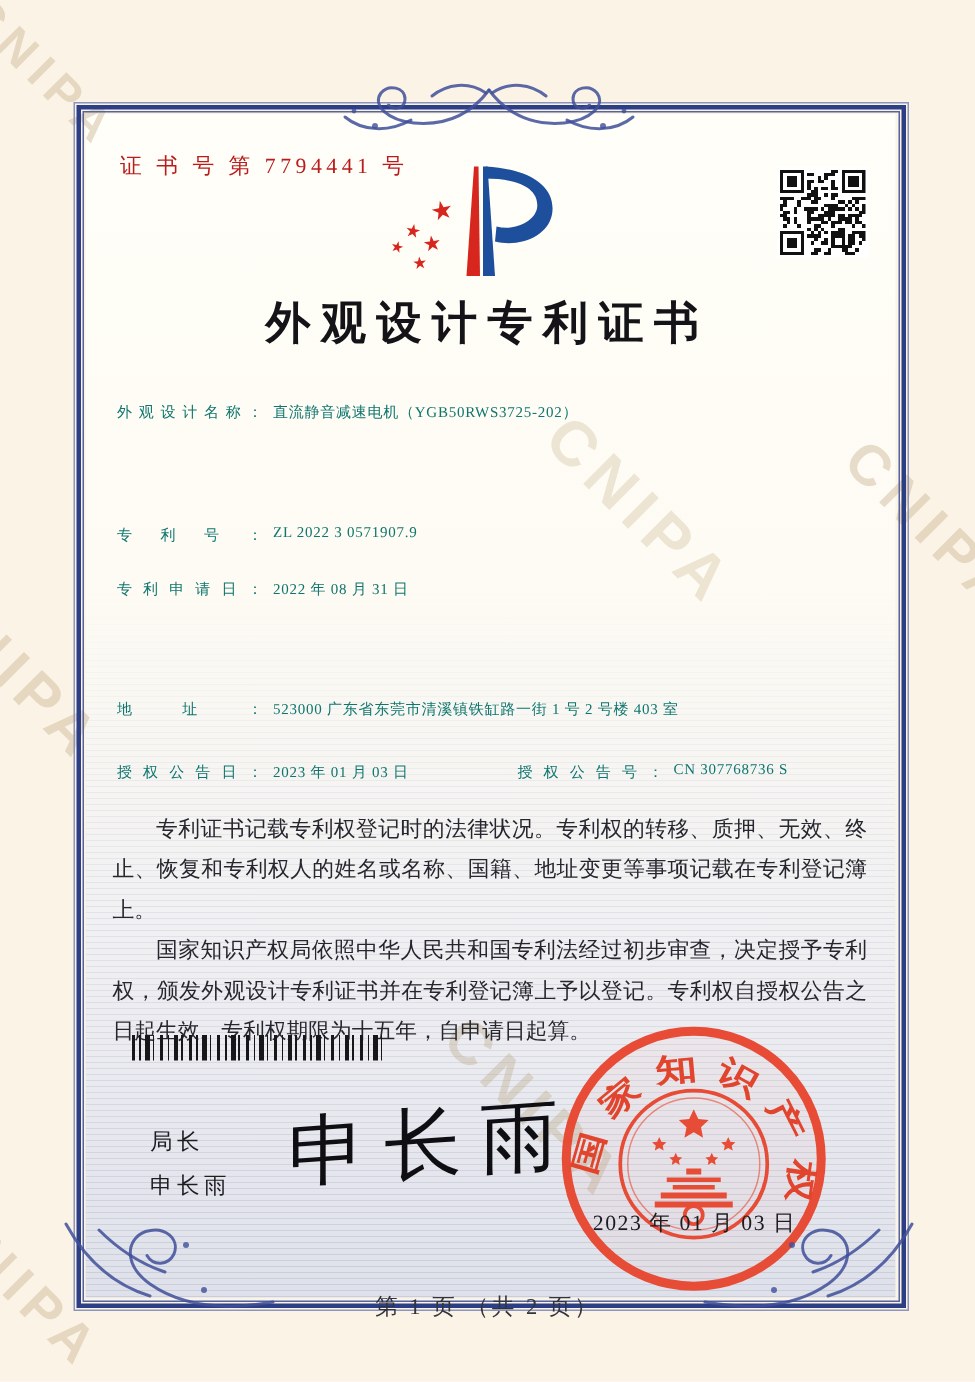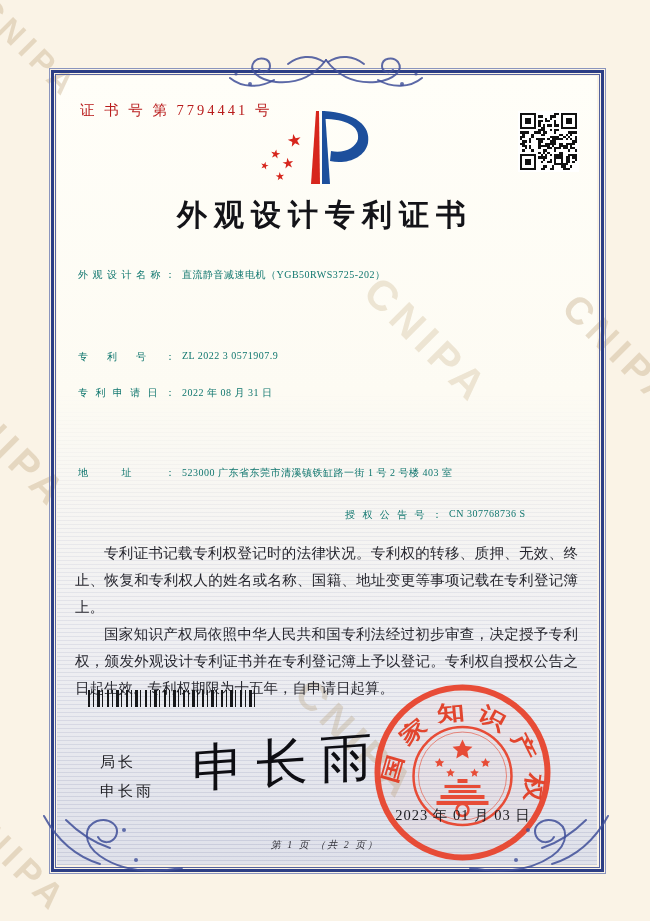--- a/index.html
+++ b/index.html
@@ -57,22 +57,22 @@
   .director{position:absolute;left:100px;top:747px;z-index:3;
       font-family:"Liberation Sans","DejaVu Sans",sans-serif;font-size:15px;
       color:#1d1d22;letter-spacing:3px;line-height:29px;}
   .signature{position:absolute;left:192px;top:728px;z-index:3;font-size:52px;color:#0e0e13;
       letter-spacing:12px;transform:rotate(-4deg) skewX(-4deg);font-weight:500;}
 
   .seal{position:absolute;left:370px;top:680px;width:185px;height:185px;z-index:3;opacity:.94;}
   .seal-date{position:absolute;left:385px;top:806px;width:156px;text-align:center;z-index:4;
       font-size:14.5px;color:#1c1c20;letter-spacing:1px;}
 
-  .page-no{position:absolute;left:0;top:838px;width:100%;text-align:center;z-index:3;
-      font-size:10px;letter-spacing:2px;color:#33333b;font-style:italic;}
+  .page-no{position:absolute;left:0;top:862px;width:100%;text-align:center;z-index:3;
+      font-size:15px;letter-spacing:2px;color:#33333b;}
   .cont-note{position:absolute;left:0;top:884px;width:100%;text-align:center;z-index:3;
       font-size:13.5px;letter-spacing:2px;color:#232329;}
 </style>
 </head>
 <body>
 
 <div id="page">
 
   <div class="inner-bg"></div>
   <div class="guilloche"></div>
@@ -354,20 +354,21 @@
   <div class="field-row" style="top:350px;">
     <span class="lbl">专利号：</span><span class="val">ZL 2022 3 0571907.9</span>
   </div>
   <div class="field-row" style="top:386px;">
     <span class="lbl">专利申请日：</span><span class="val">2022 年 08 月 31 日</span>
   </div>
   <div class="field-row" style="top:466px;">
     <span class="lbl">地址：</span><span class="val">523000 广东省东莞市清溪镇铁缸路一街 1 号 2 号楼 403 室</span>
   </div>
   <div class="field-row" style="top:508px;">
+    <span><span class="lbl">授权公告日：</span><span class="val">2023 年 01 月 03 日</span></span>
     <span class="grant-right"><span class="lbl">授权公告号：</span><span class="val">CN 307768736 S</span></span>
   </div>
 
   <div class="body-text">
     <p>专利证书记载专利权登记时的法律状况。专利权的转移、质押、无效、终止、恢复和专利权人的姓名或名称、国籍、地址变更等事项记载在专利登记簿上。</p>
     <p>国家知识产权局依照中华人民共和国专利法经过初步审查，决定授予专利权，颁发外观设计专利证书并在专利登记簿上予以登记。专利权自授权公告之日起生效。专利权期限为十五年，自申请日起算。</p>
   </div>
 
   <div class="barcode"></div>
 

